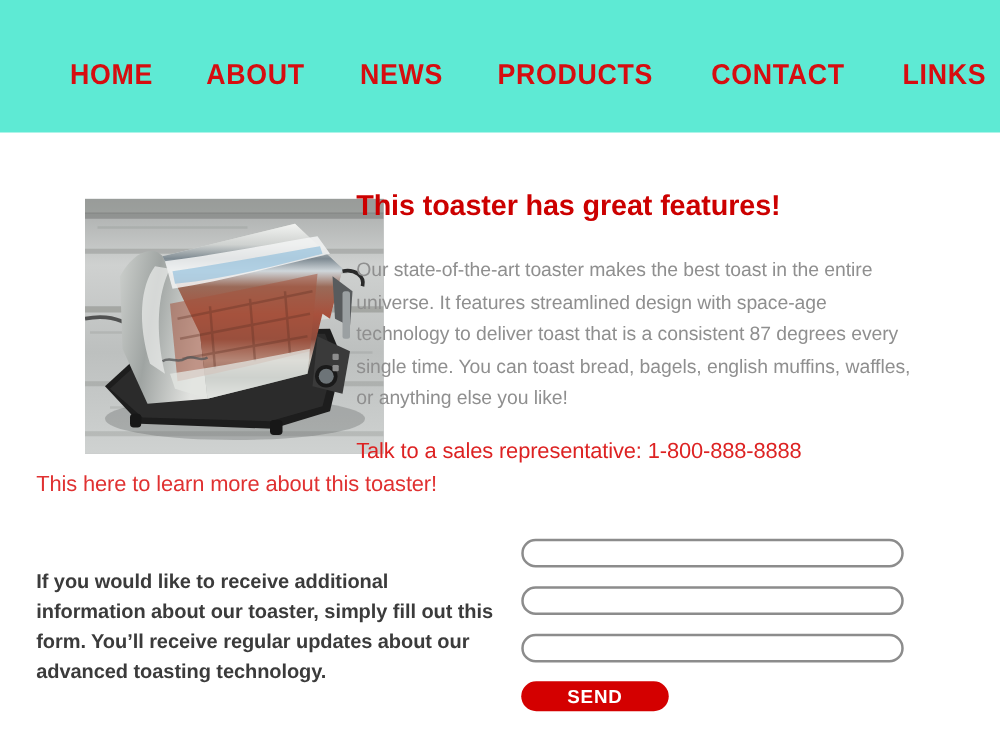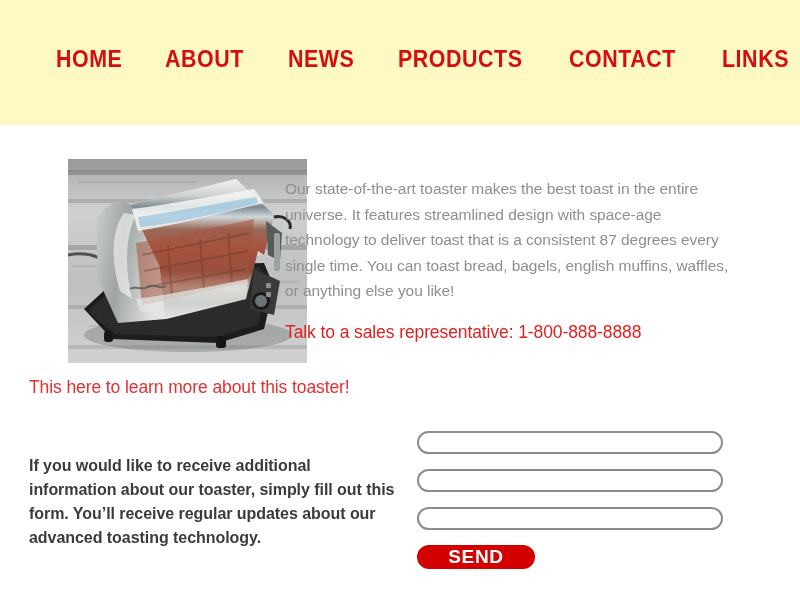--- a/index.html
+++ b/index.html
@@ -14,22 +14,22 @@
     overflow: hidden;
     position: relative;
   }
 
   
   .site-header {
     position: absolute;
     left: 0;
     top: 0;
     width: 800px;
-    height: 125px;
-    background: #fef9c3;
+    height: 106px;
+    background: #5eead4;
     text-align: right;
   }
   .main-nav {
     position: absolute;
     left: 56px;
     top: 48px;
     display: flex;
     align-items: baseline;
   }
   .nav-item {
@@ -141,21 +141,21 @@
     box-sizing: border-box;
     margin-top: 4px;
     padding: 0 26px;
     width: 118px;
     height: 24px;
     border: none;
     border-radius: 12px;
     background: #d40000;
     color: #ffffff;
     font-family: "Liberation Sans", sans-serif;
-    font-size: 19px;
+    font-size: 15px;
     font-weight: bold;
     letter-spacing: 0.7px;
     text-align: center;
     cursor: pointer;
   }
 </style>
 </head>
 <body>
 
 <header class="site-header">
@@ -271,20 +271,21 @@
 
     <path d="M62 130 C 68 126, 74 132, 80 128 C 86 124, 92 131, 98 127" stroke="#57595a" stroke-width="2" fill="none" opacity="0.8"></path>
 
     <path d="M198 62 L214 74 L212 102 L200 96 Z" fill="#585b5d"></path>
     <rect x="206" y="74" width="6" height="38" rx="2" fill="#9ba0a2"></rect>
     <path d="M206 58 C 216 56, 224 62, 222 70" stroke="#2a2a2a" stroke-width="3" fill="none"></path>
   </svg>
 </figure>
 
 <section class="feature-block">
+  <h1 class="feature-heading">This toaster has great features!</h1>
   <p class="feature-paragraph">Our state-of-the-art toaster makes the best toast in the entire universe. It features streamlined design with space-age technology to deliver toast that is a consistent 87 degrees every single time. You can toast bread, bagels, english muffins, waffles, or anything else you like!</p>
   <p class="sales-line">Talk to a sales representative: 1-800-888-8888</p>
 </section>
 
 <a class="learn-more-link" href="#">This here to learn more about this toaster!</a>
 
 <p class="signup-copy">If you would like to receive additional information about our toaster, simply fill out this form. You’ll receive regular updates about our advanced toasting technology.</p>
 
 <form class="signup-form">
   <input class="signup-input" type="text" placeholder="" style="">

